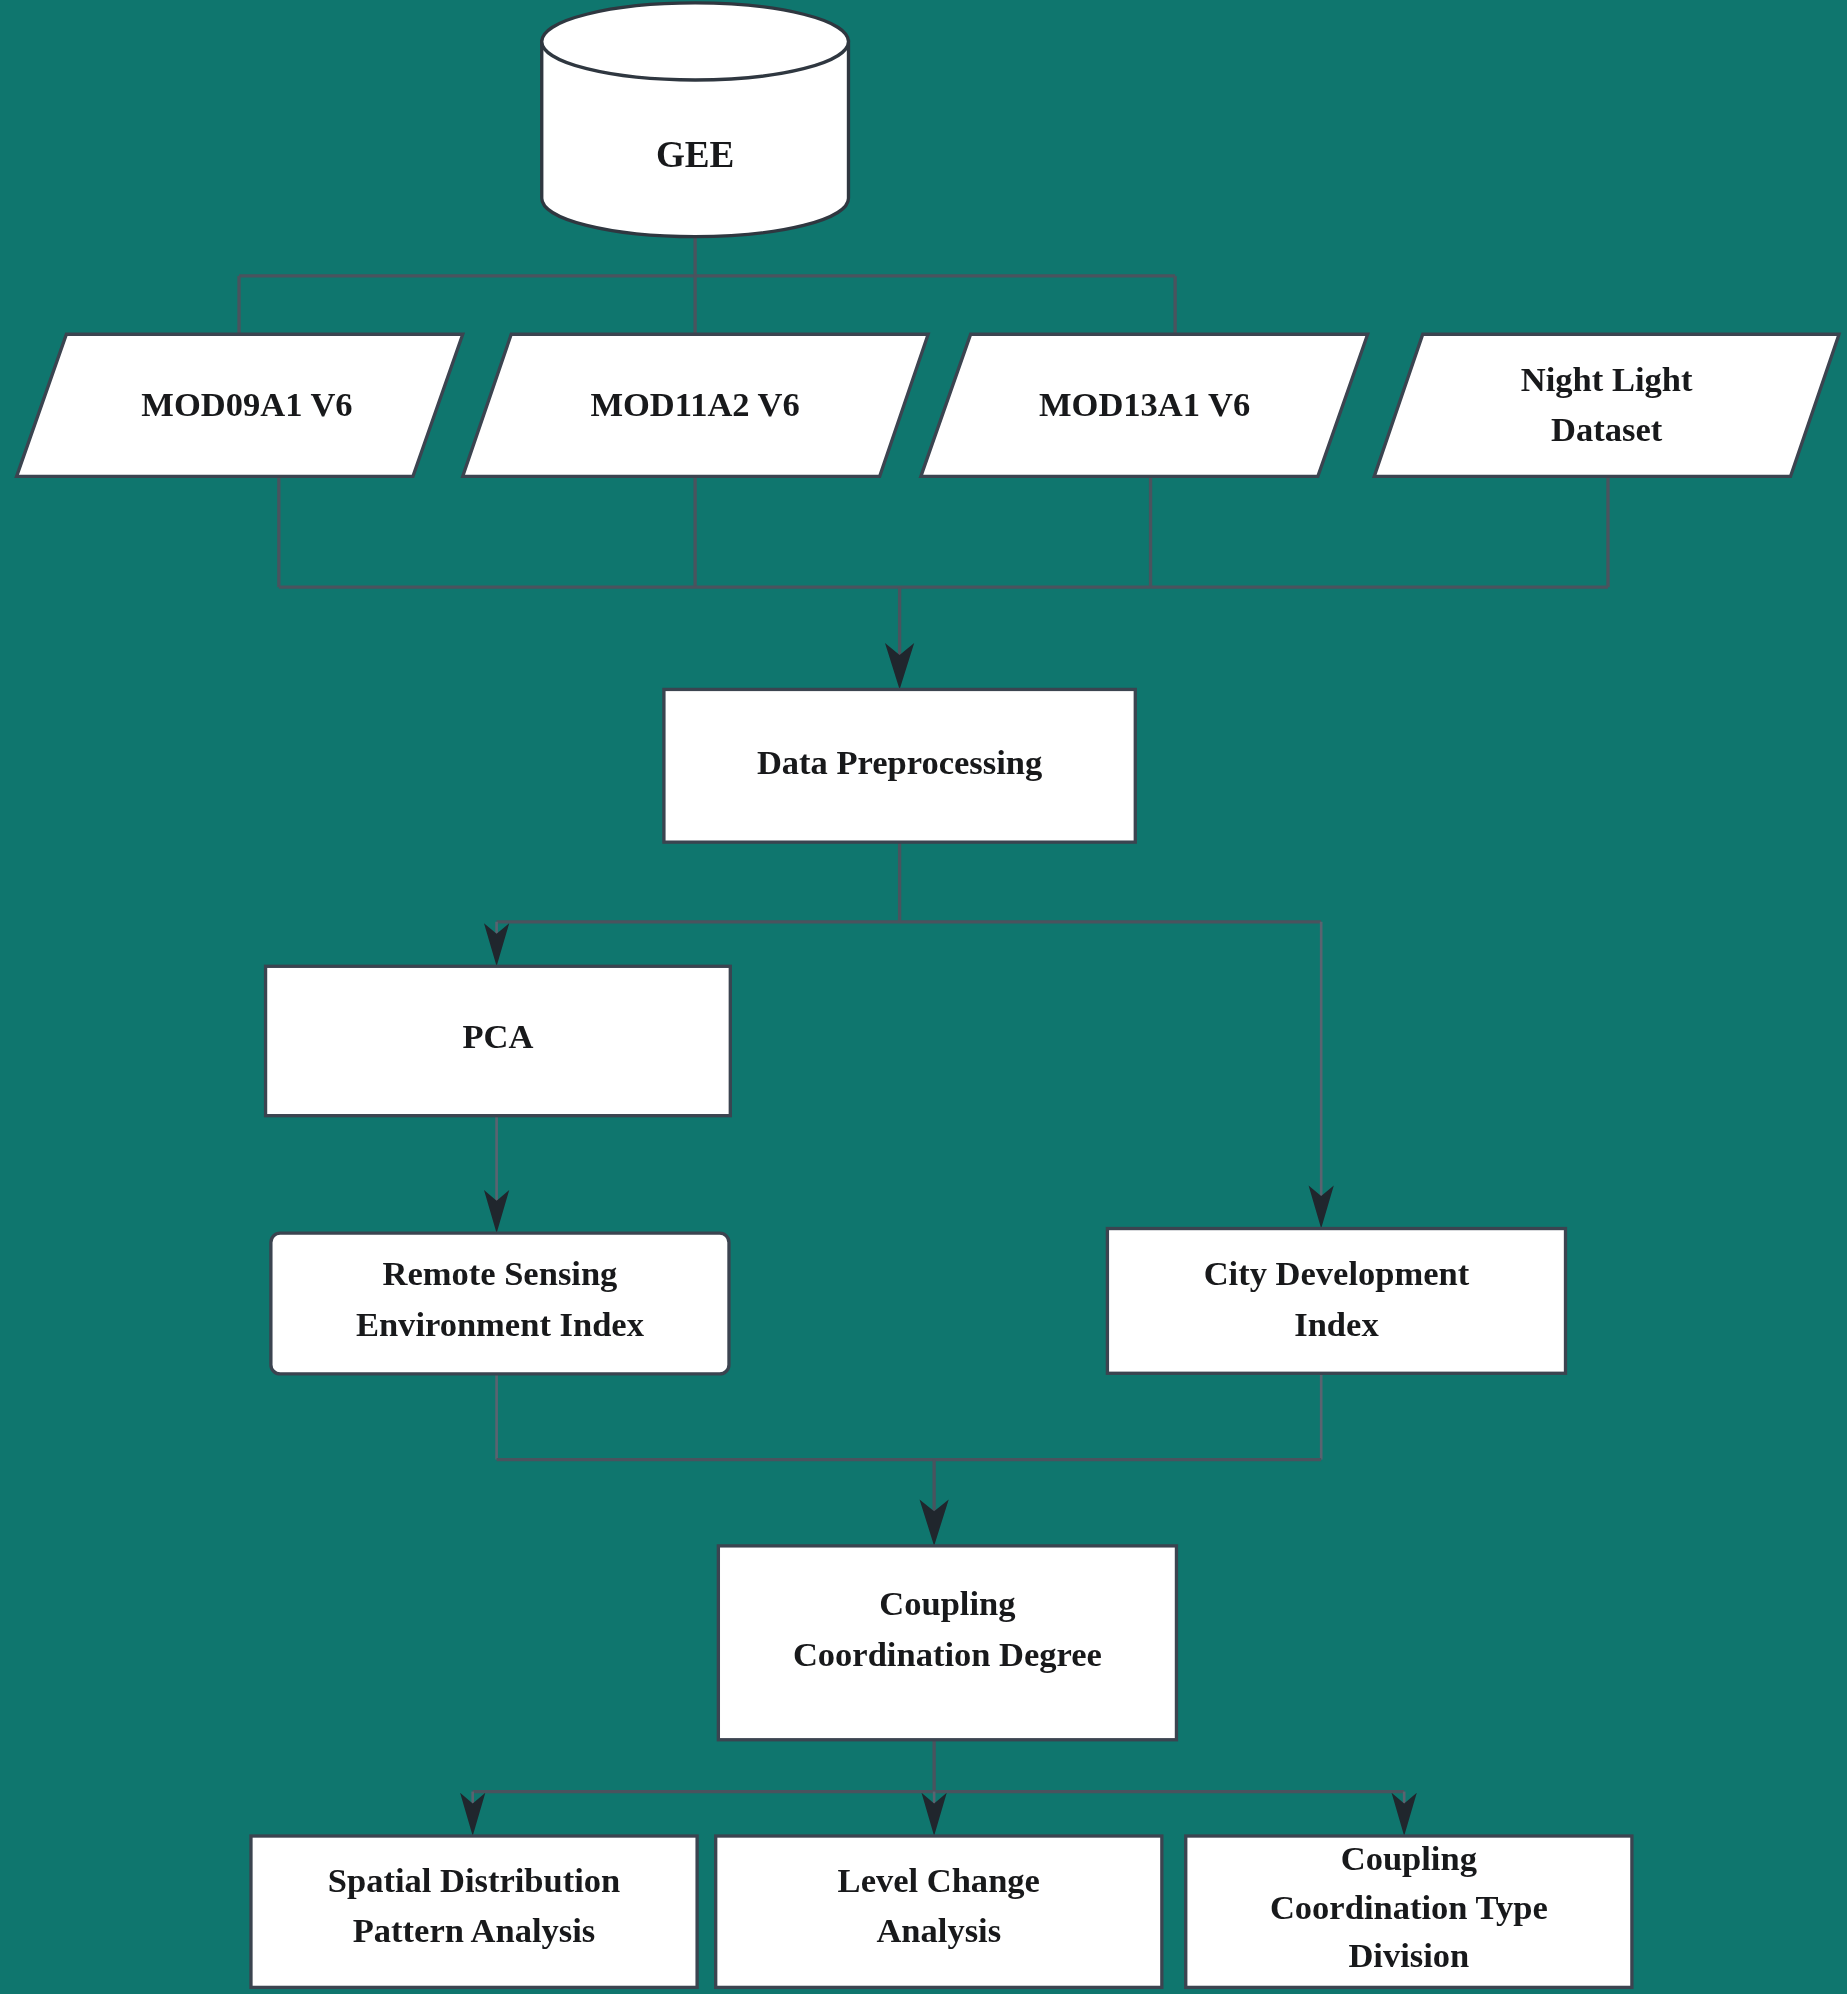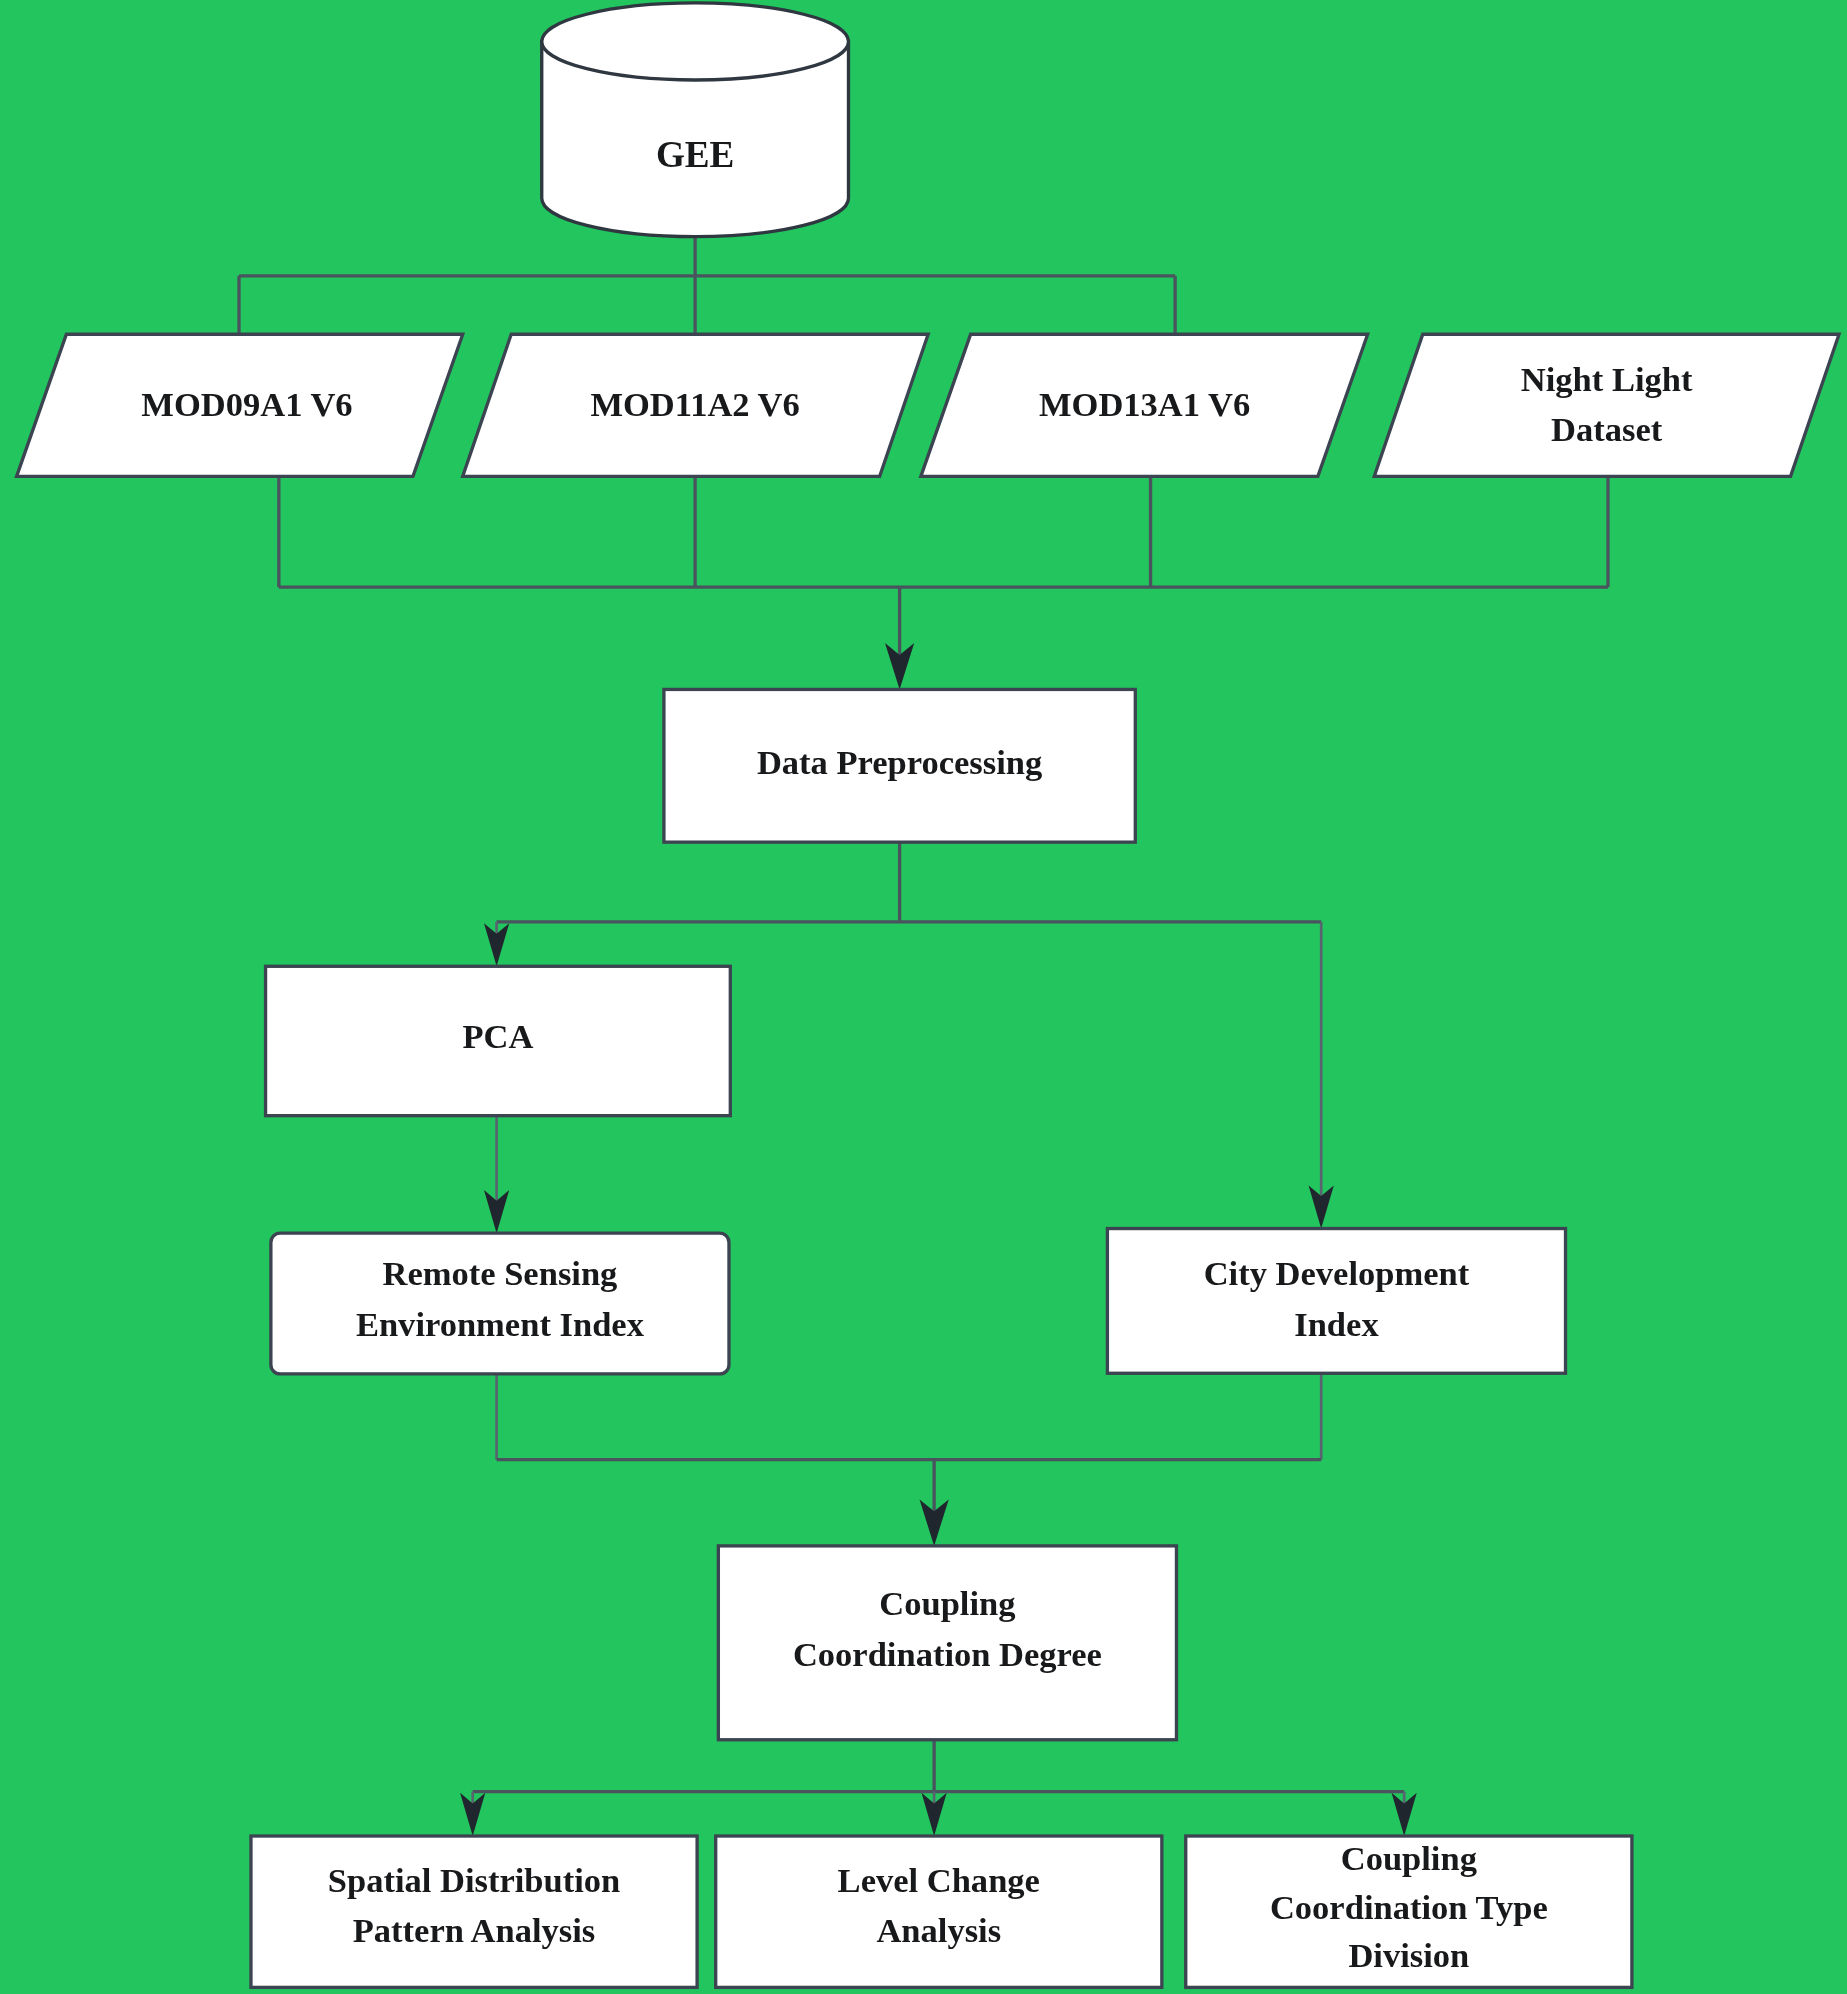--- a/index.html
+++ b/index.html
@@ -10,21 +10,21 @@
   body {
     width: 1847px;
     height: 1995px;
     font-family: "Liberation Serif", "DejaVu Serif", serif;
     overflow: hidden;
   }
   #flowchart-root {
     position: relative;
     width: 1847px;
     height: 1995px;
-    background: #22c55e;
+    background: #0f766e;
   }
   svg.diagram {
     position: absolute;
     top: 0;
     left: 0;
     width: 1847px;
     height: 1995px;
     display: block;
   }
   .node-shape {

